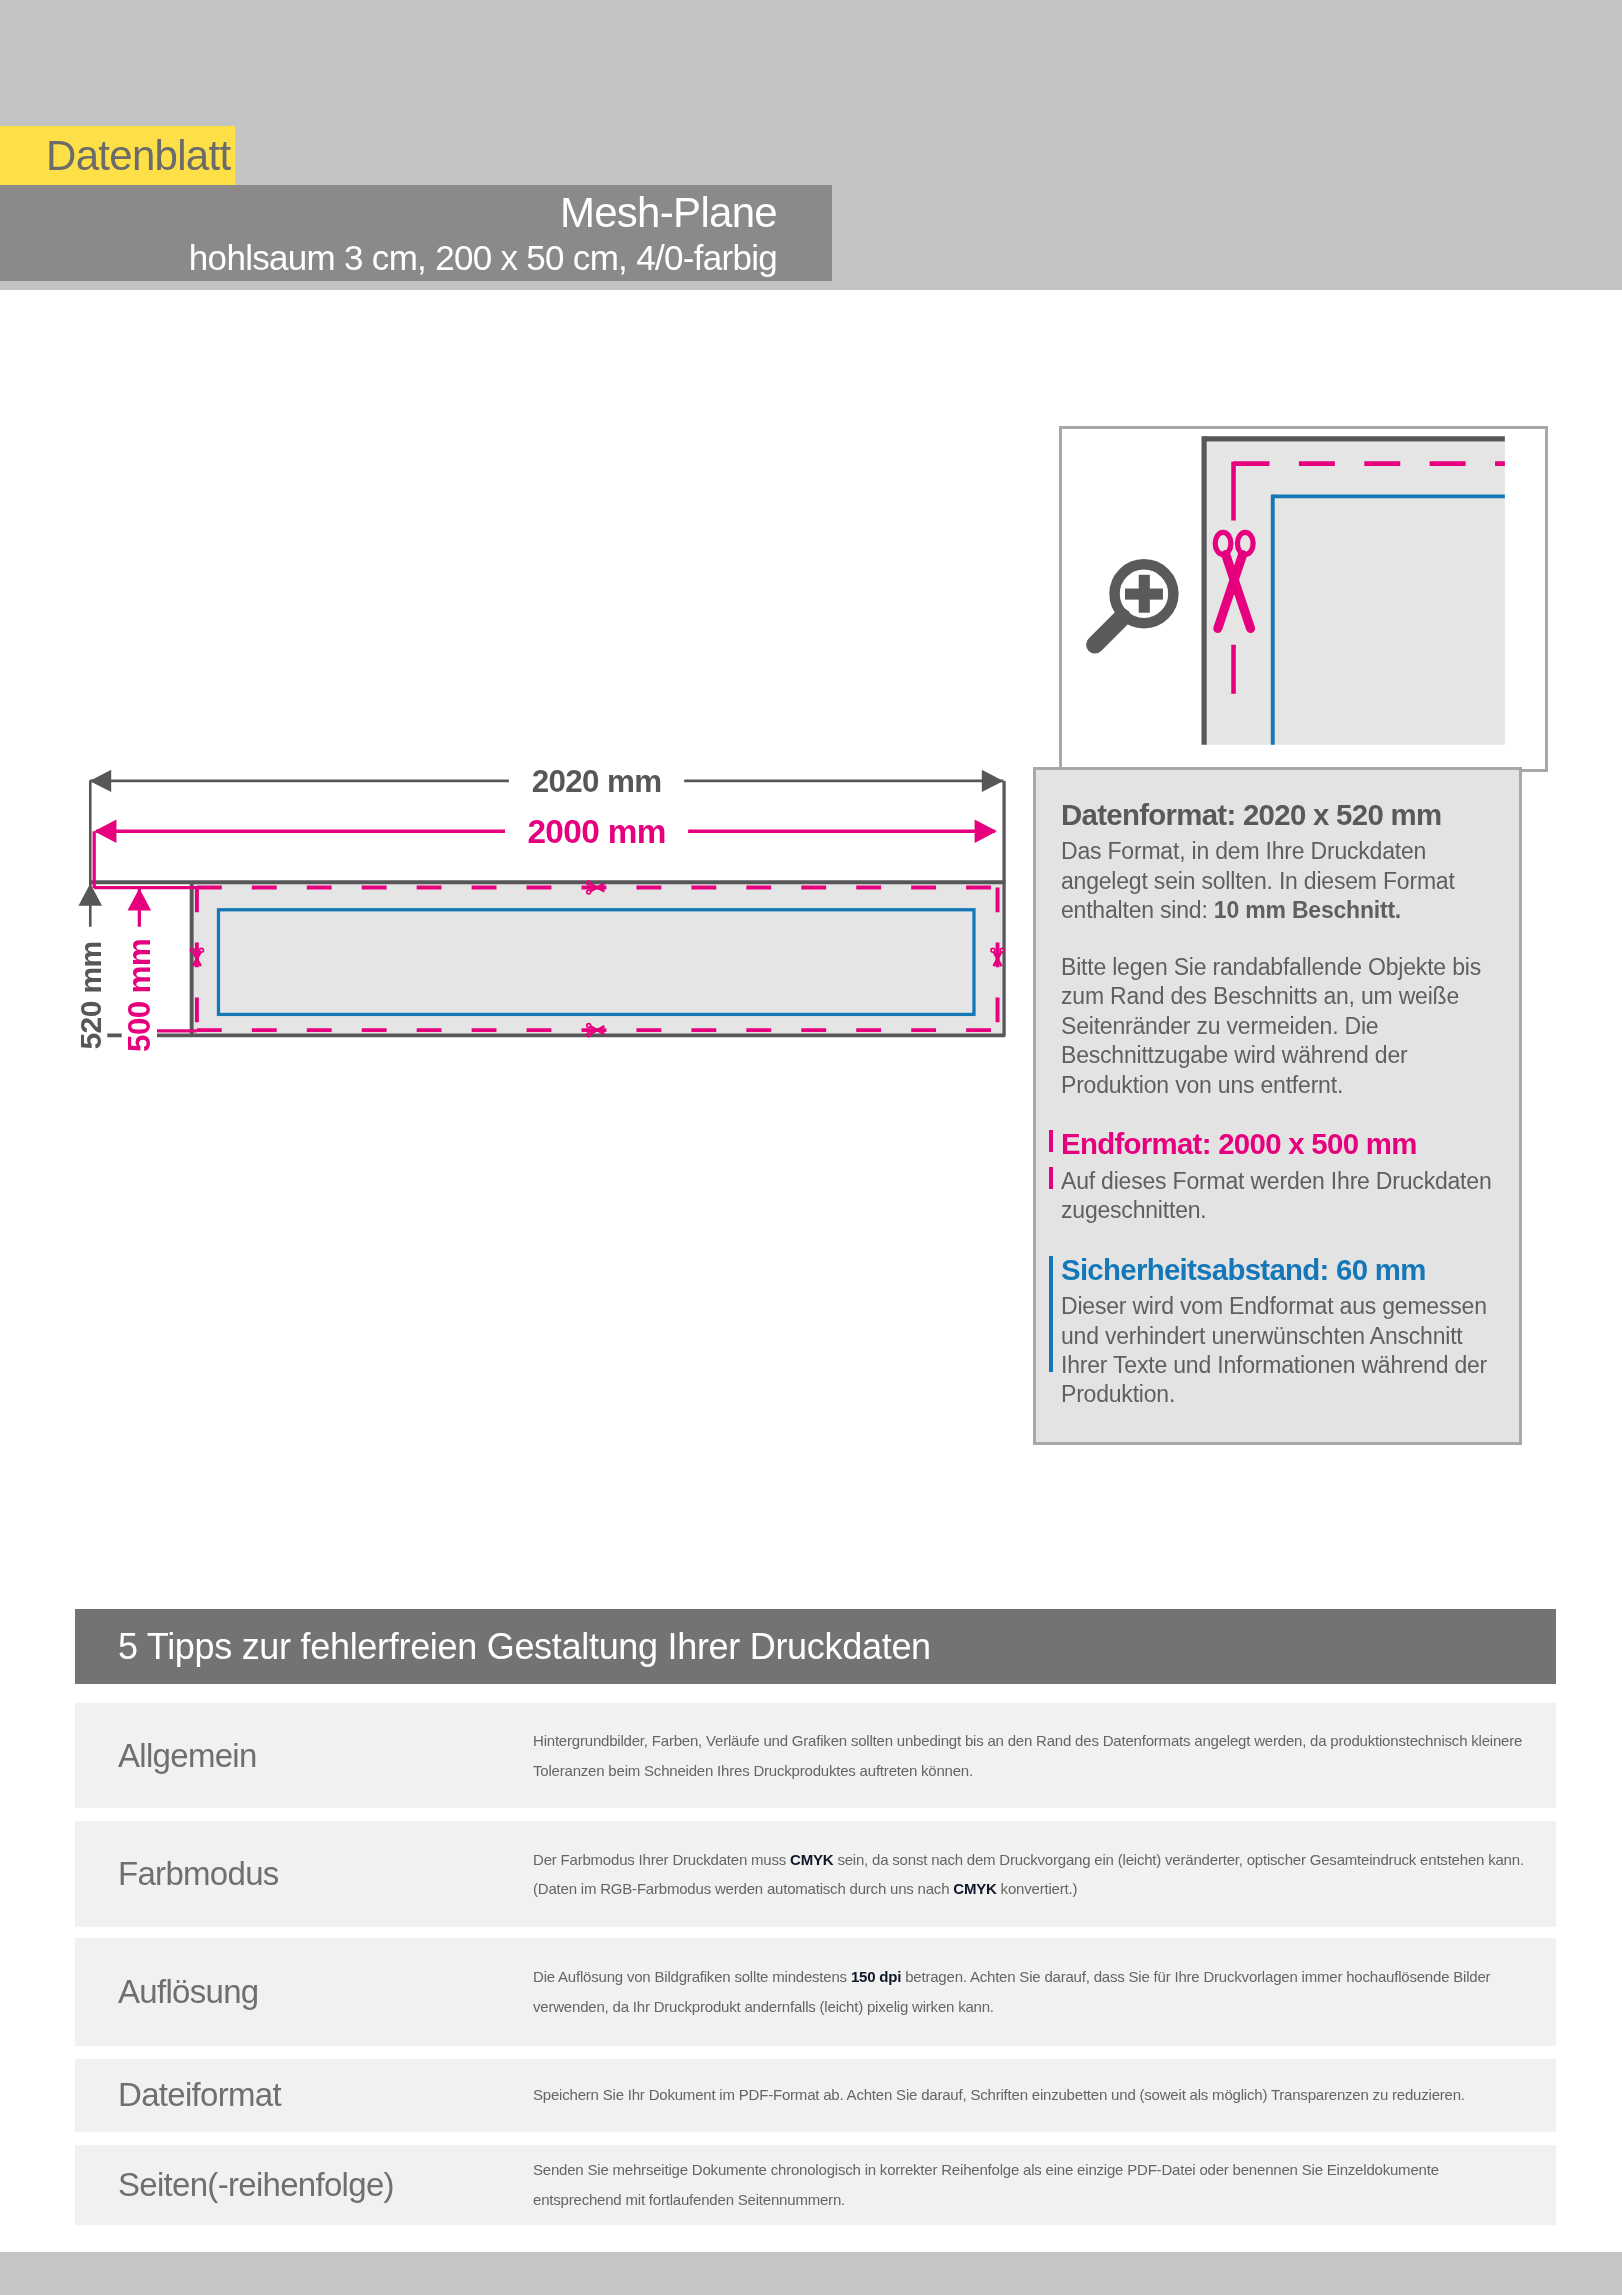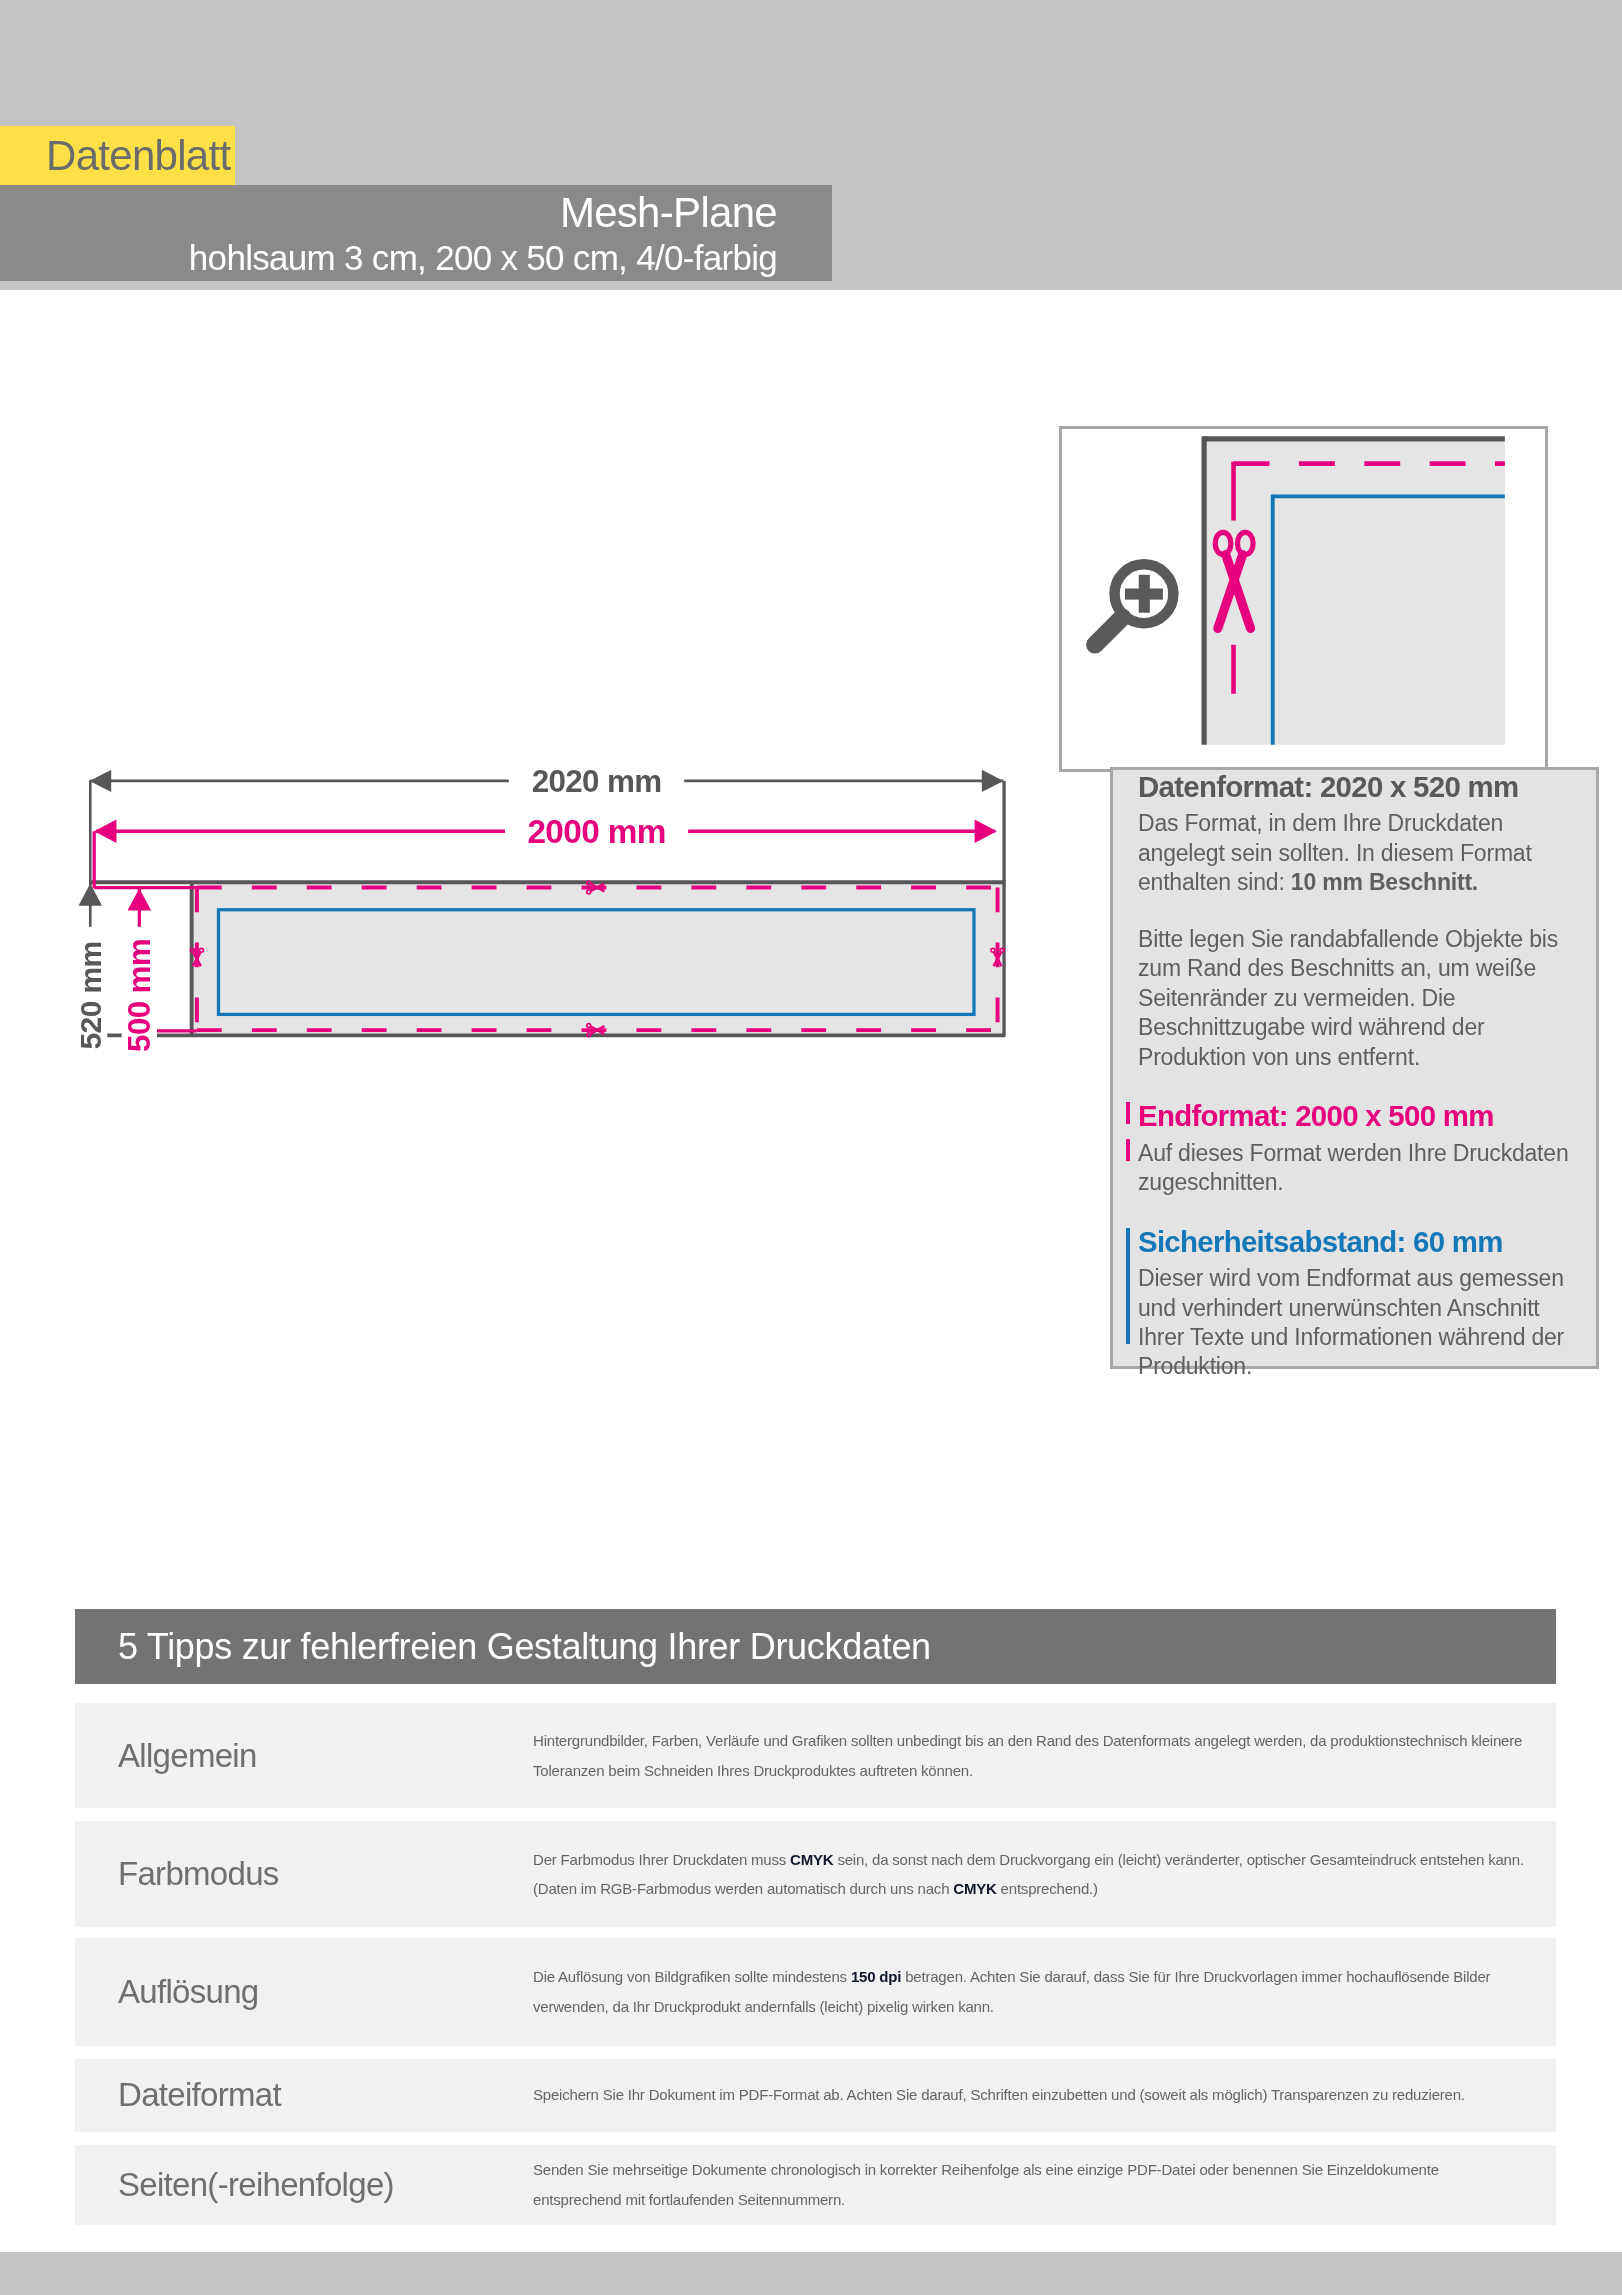--- a/index.html
+++ b/index.html
@@ -28,23 +28,23 @@
   
   .diagram-svg{left:0;top:746px;}
 
   
   .detail-box{
     left:1059px;top:426px;width:489px;height:346px;background:#ffffff;
     border:3.9px solid #a9a8a8;box-sizing:border-box;
   }
   
   .info-panel{
-    left:1110px;top:767px;width:489px;height:602px;background:#e4e3e3;
+    left:1033px;top:767px;width:489px;height:678px;background:#e4e3e3;
     border:3.3px solid #a9a8a8;box-sizing:border-box;
-    padding:0 22px 0 25px;color:#5f5f5f;
+    padding:28px 22px 0 25px;color:#5f5f5f;
   }
   .info-panel h2{
     margin:0 0 5.2px 0;font-size:29.4px;letter-spacing:-0.7px;color:#595959;
   }
   .info-panel p{
     margin:0;font-size:23px;line-height:29.4px;letter-spacing:-0.2px;color:#5f5f5f;
   }
   .info-panel .gap{height:27.5px;}
   .block{position:relative;}
   .block .bar{
@@ -214,21 +214,21 @@
 <div class="abs tips-rows">
   <div class="tip-row r1">
     <div class="lbl">Allgemein</div>
     <div class="txt">
         <span><span>Hintergrundbilder, Farben, Verläufe und Grafiken sollten unbedingt bis an den Rand des Datenformats angelegt werden, da produktionstechnisch kleinere Toleranzen beim Schneiden Ihres Druckproduktes auftreten können.</span></span>
       </div>
   </div>
   <div class="tip-row r2">
     <div class="lbl">Farbmodus</div>
     <div class="txt">
-        <span><span>Der Farbmodus Ihrer Druckdaten muss </span><b>CMYK</b><span> sein, da sonst nach dem Druckvorgang ein (leicht) veränderter, optischer Gesamteindruck entstehen kann. (Daten im RGB-Farbmodus werden automatisch durch uns nach </span><b>CMYK</b><span> entsprechend.)</span></span>
+        <span><span>Der Farbmodus Ihrer Druckdaten muss </span><b>CMYK</b><span> sein, da sonst nach dem Druckvorgang ein (leicht) veränderter, optischer Gesamteindruck entstehen kann. (Daten im RGB-Farbmodus werden automatisch durch uns nach </span><b>CMYK</b><span> konvertiert.)</span></span>
       </div>
   </div>
   <div class="tip-row r3">
     <div class="lbl">Auflösung</div>
     <div class="txt">
         <span><span>Die Auflösung von Bildgrafiken sollte mindestens </span><b>150 dpi</b><span> betragen. Achten Sie darauf, dass Sie für Ihre Druckvorlagen immer hochauflösende Bilder verwenden, da Ihr Druckprodukt andernfalls (leicht) pixelig wirken kann.</span></span>
       </div>
   </div>
   <div class="tip-row r4">
     <div class="lbl">Dateiformat</div>

